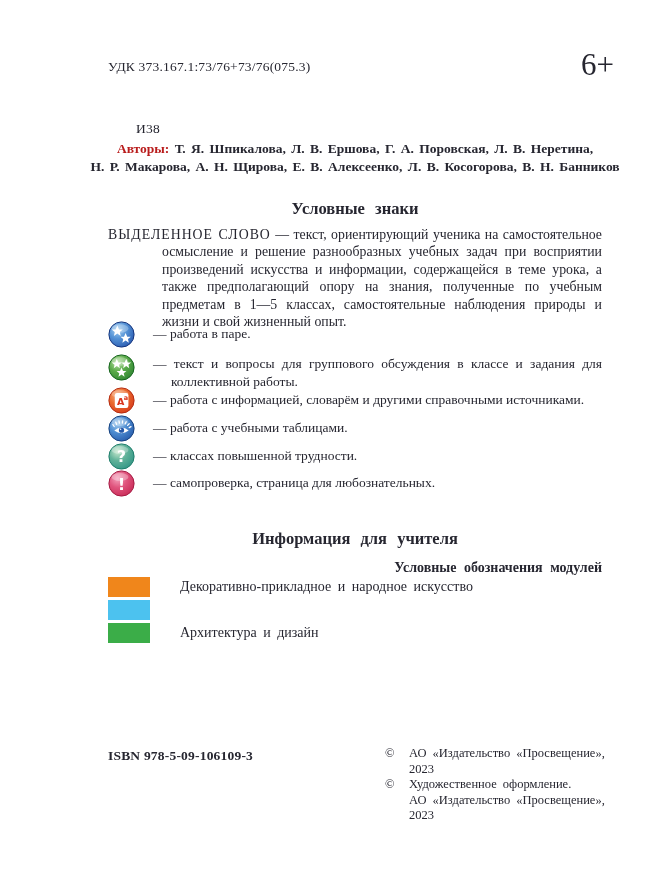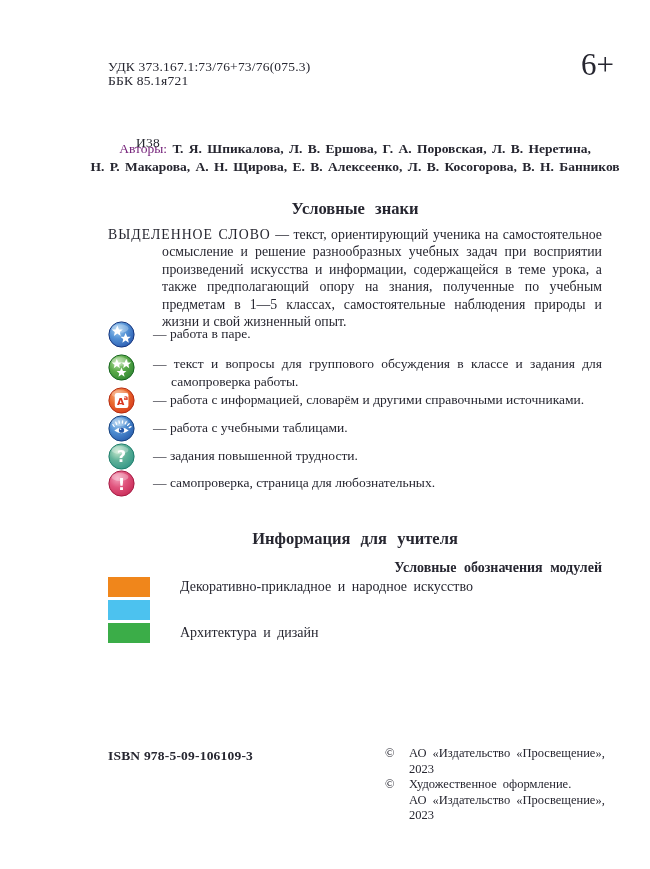--- a/index.html
+++ b/index.html
@@ -7,21 +7,21 @@
     position:relative; width:650px; height:869px; background:#ffffff;
     font-family:"Liberation Serif", serif; color:#262630; overflow:hidden;
   }
   
   .udk-block { position:absolute; left:108px; top:60px; font-size:13.5px; line-height:14px; letter-spacing:0.2px; }
   .udk-code { margin-left:28px;margin-top:48px; }
   .age-badge { position:absolute; top:48px; right:36px; font-size:31px; line-height:34px; }
 
   
   .authors { position:absolute; left:45px; top:140px; width:620px; text-align:center; font-size:13.5px; line-height:18px; word-spacing:2px; }
-  .authors-label { color:#701a75; font-weight:normal; }
+  .authors-label { color:#b91c1c; font-weight:bold; }
   .authors b { font-weight:bold; }
 
   
   .section-title { position:absolute; left:108px; width:494px; text-align:center; font-weight:bold; font-size:16.5px; word-spacing:6px; }
   .t-symbols { top:199px; }
   .t-teacher { top:529px; }
   .subtitle { position:absolute; left:108px; top:560px; width:494px; text-align:right; font-weight:bold; font-size:14px; word-spacing:4px; }
 
   
   .lead {
@@ -88,21 +88,20 @@
         <stop offset="45%" stop-color="#e0557e"></stop>
         <stop offset="100%" stop-color="#c72854"></stop>
       </radialGradient>
   </defs>
 </svg>
 
 <div class="page">
 
   <div class="udk-block">
     <div>УДК 373.167.1:73/76+73/76(075.3)</div>
-    <div>ББК 85.1я721</div>
     <div class="udk-code">И38</div>
   </div>
 
   <div class="age-badge">6+</div>
 
   <div class="authors">
     <div><span class="authors-label">Авторы:</span> <b>Т. Я. Шпикалова, Л. В. Ершова, Г. А. Поровская, Л. В. Неретина,</b></div>
     <div><b>Н. Р. Макарова, А. Н. Щирова, Е. В. Алексеенко, Л. В. Косогорова, В. Н. Банников</b></div>
   </div>
 
@@ -121,21 +120,21 @@
   </div>
 
   <div class="symbol-item two-line" style="top:354px">
     <svg class="symbol-icon" viewBox="0 0 27 27">
       <circle cx="13.5" cy="13.5" r="12.6" fill="url(#g-green)" stroke="#17641f" stroke-width="1"></circle>
       <ellipse cx="12" cy="7.5" rx="8.5" ry="4.2" fill="#fff" opacity="0.28"></ellipse>
       <use href="#star" transform="translate(8.8,10) scale(0.9)" fill="#fff"></use>
       <use href="#star" transform="translate(18.2,10) scale(0.9)" fill="#fff"></use>
       <use href="#star" transform="translate(13.5,18.6) scale(0.9)" fill="#fff"></use>
     </svg>
-    <div class="symbol-text">— текст и вопросы для группового обсуждения в классе и задания для самопроверка работы.</div>
+    <div class="symbol-text">— текст и вопросы для группового обсуждения в классе и задания для коллективной работы.</div>
   </div>
 
   <div class="symbol-item" style="top:387px">
     <svg class="symbol-icon" viewBox="0 0 27 27">
       <circle cx="13.5" cy="13.5" r="12.6" fill="url(#g-red)" stroke="#b52d12" stroke-width="1"></circle>
       <ellipse cx="12" cy="7" rx="8.5" ry="4" fill="#fff" opacity="0.25"></ellipse>
       <rect x="6.8" y="6" width="13.6" height="15" rx="2.2" fill="#ffffff"></rect>
       <text x="9" y="17.5" font-size="9.5" font-weight="bold" fill="#d9341c">А</text>
       <text x="15.8" y="13.2" font-size="6.5" font-weight="bold" fill="#d9341c">а</text>
     </svg>
@@ -161,21 +160,21 @@
     </svg>
     <div class="symbol-text">— работа с учебными таблицами.</div>
   </div>
 
   <div class="symbol-item" style="top:443px">
     <svg class="symbol-icon" viewBox="0 0 27 27">
       <circle cx="13.5" cy="13.5" r="12.6" fill="url(#g-teal)" stroke="#1f7d6b" stroke-width="1"></circle>
       <ellipse cx="12" cy="7" rx="8.5" ry="4" fill="#fff" opacity="0.3"></ellipse>
       <text x="13.5" y="19.2" font-size="15.5" font-weight="bold" fill="#ffffff" text-anchor="middle">?</text>
     </svg>
-    <div class="symbol-text">— задания повышенной трудности.</div>
+    <div class="symbol-text">— классах повышенной трудности.</div>
   </div>
 
   <div class="symbol-item" style="top:470px">
     <svg class="symbol-icon" viewBox="0 0 27 27">
       <circle cx="13.5" cy="13.5" r="12.6" fill="url(#g-pink)" stroke="#a51c44" stroke-width="1"></circle>
       <ellipse cx="12" cy="7" rx="8.5" ry="4" fill="#fff" opacity="0.3"></ellipse>
       <text x="13.5" y="19.5" font-size="16.5" font-weight="bold" fill="#ffffff" text-anchor="middle">!</text>
     </svg>
     <div class="symbol-text">— самопроверка, страница для любознательных.</div>
   </div>

